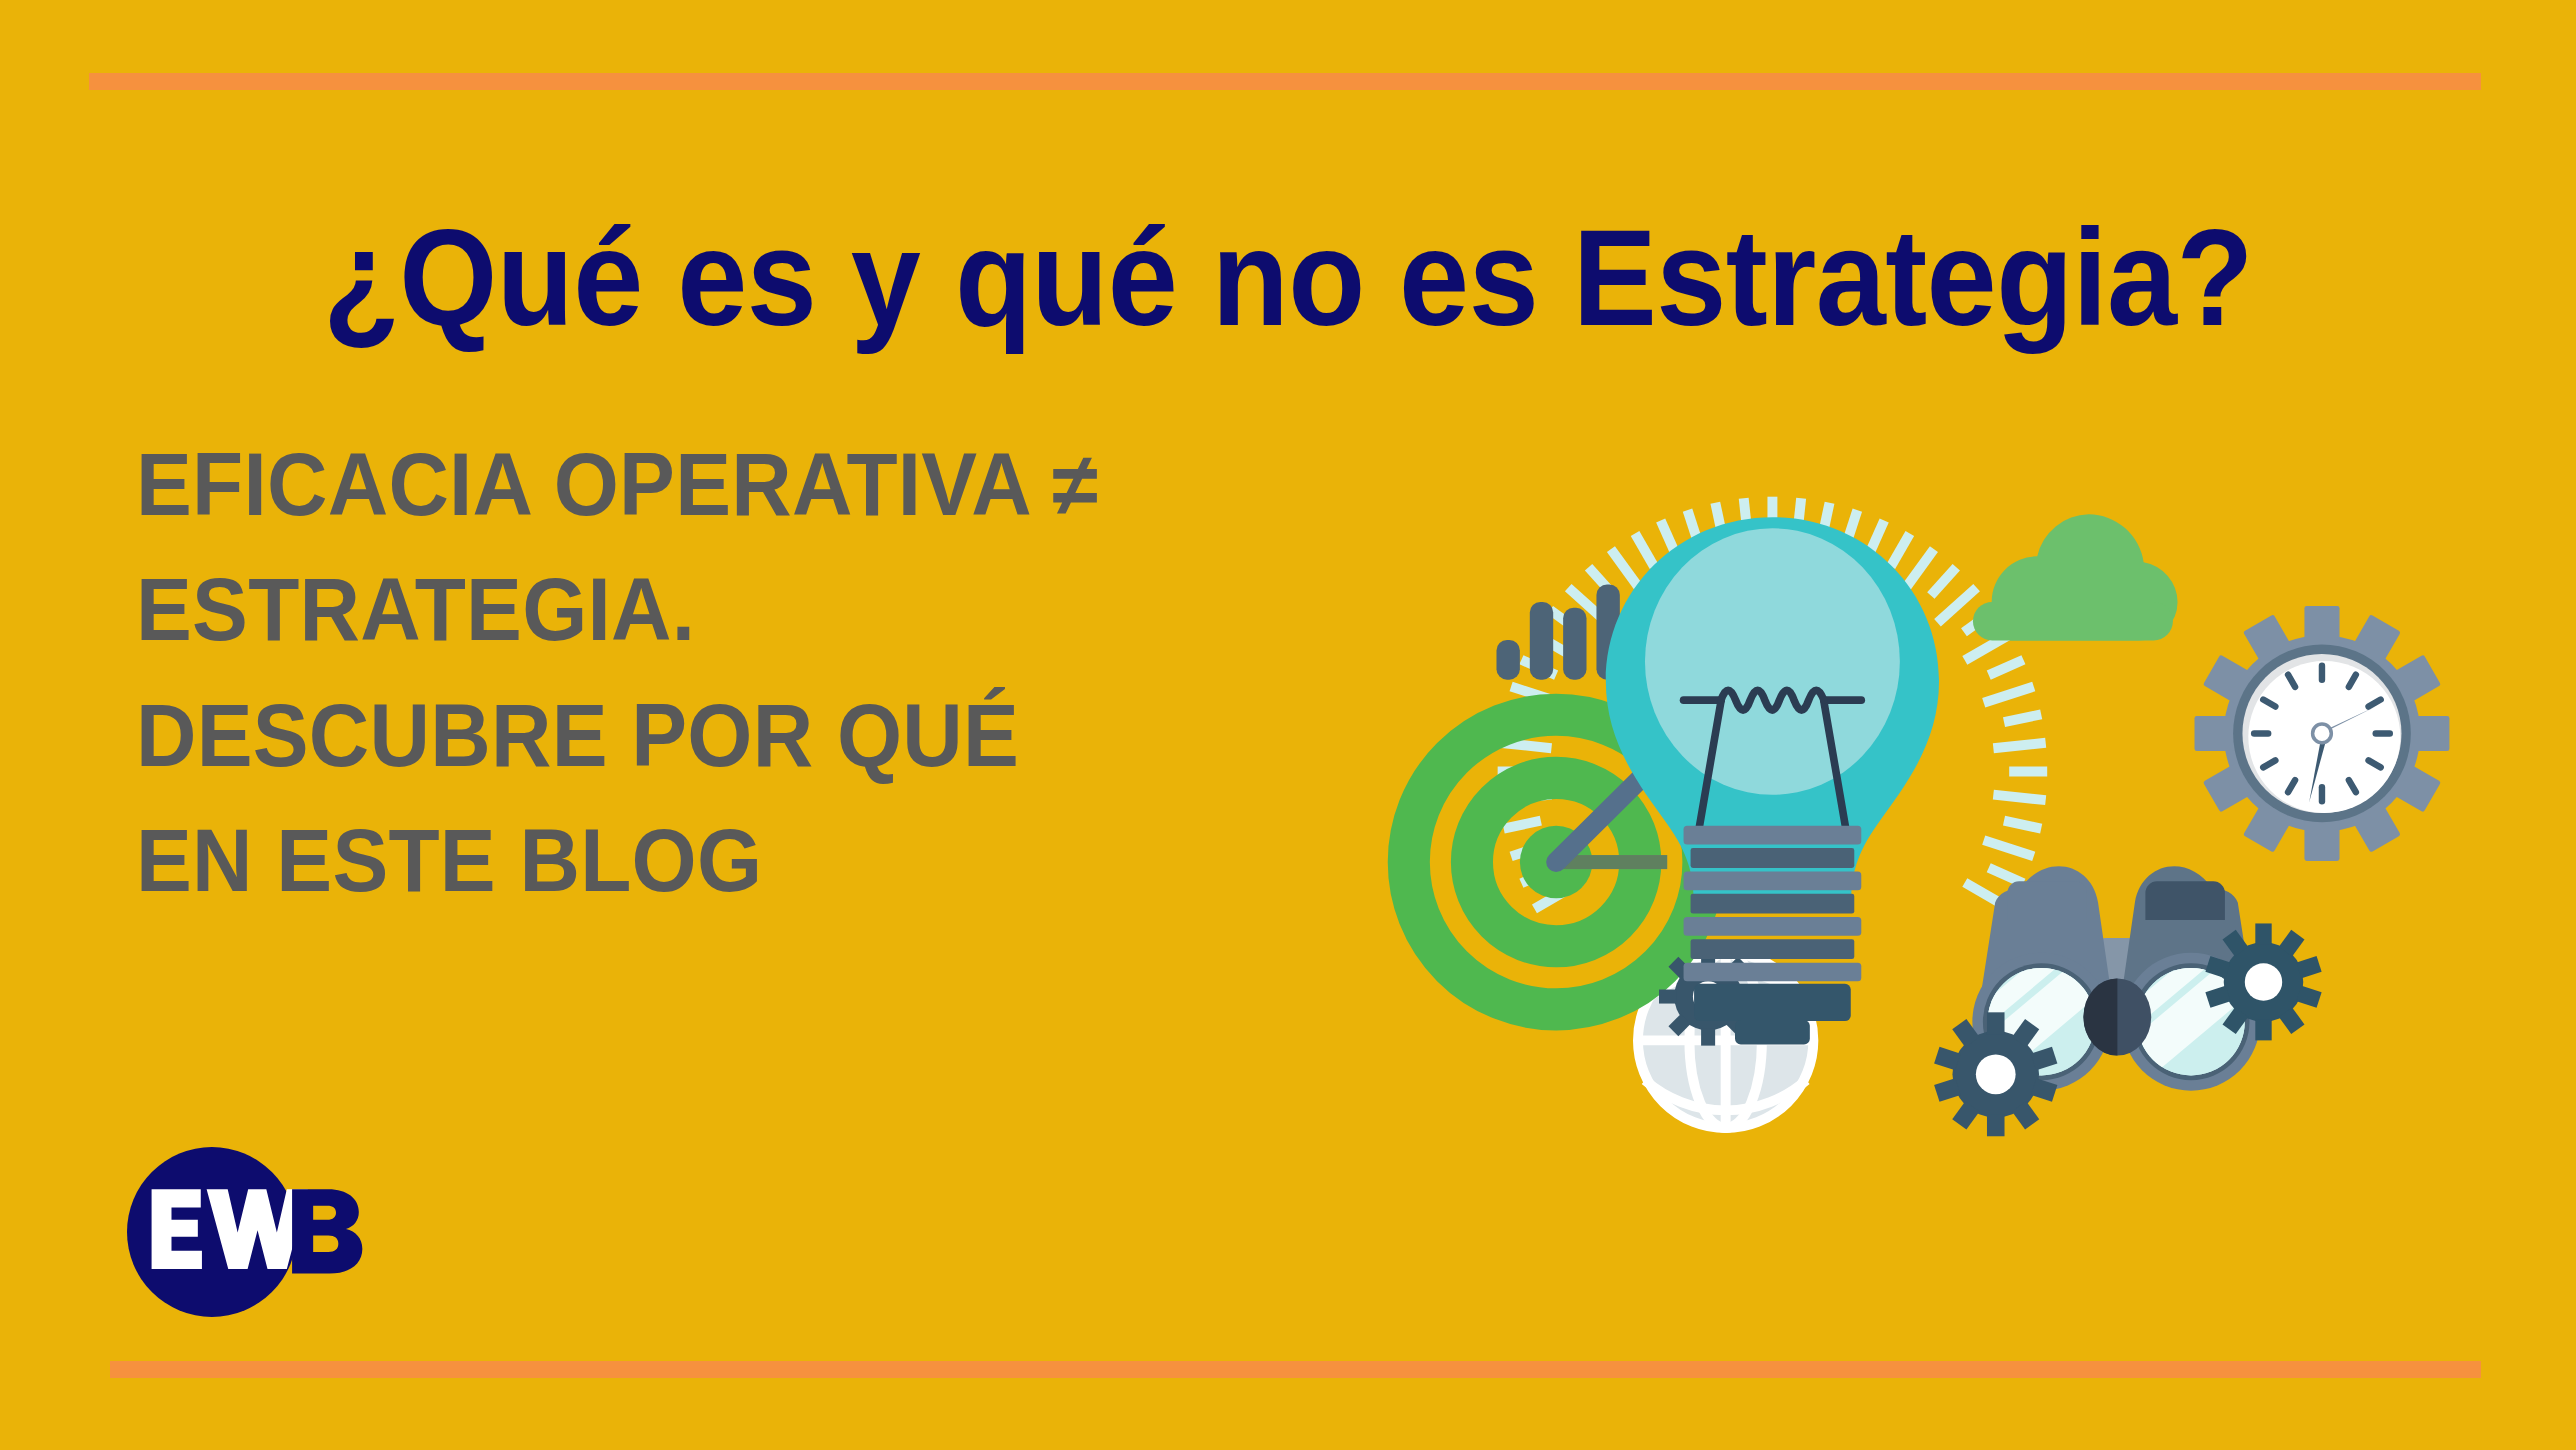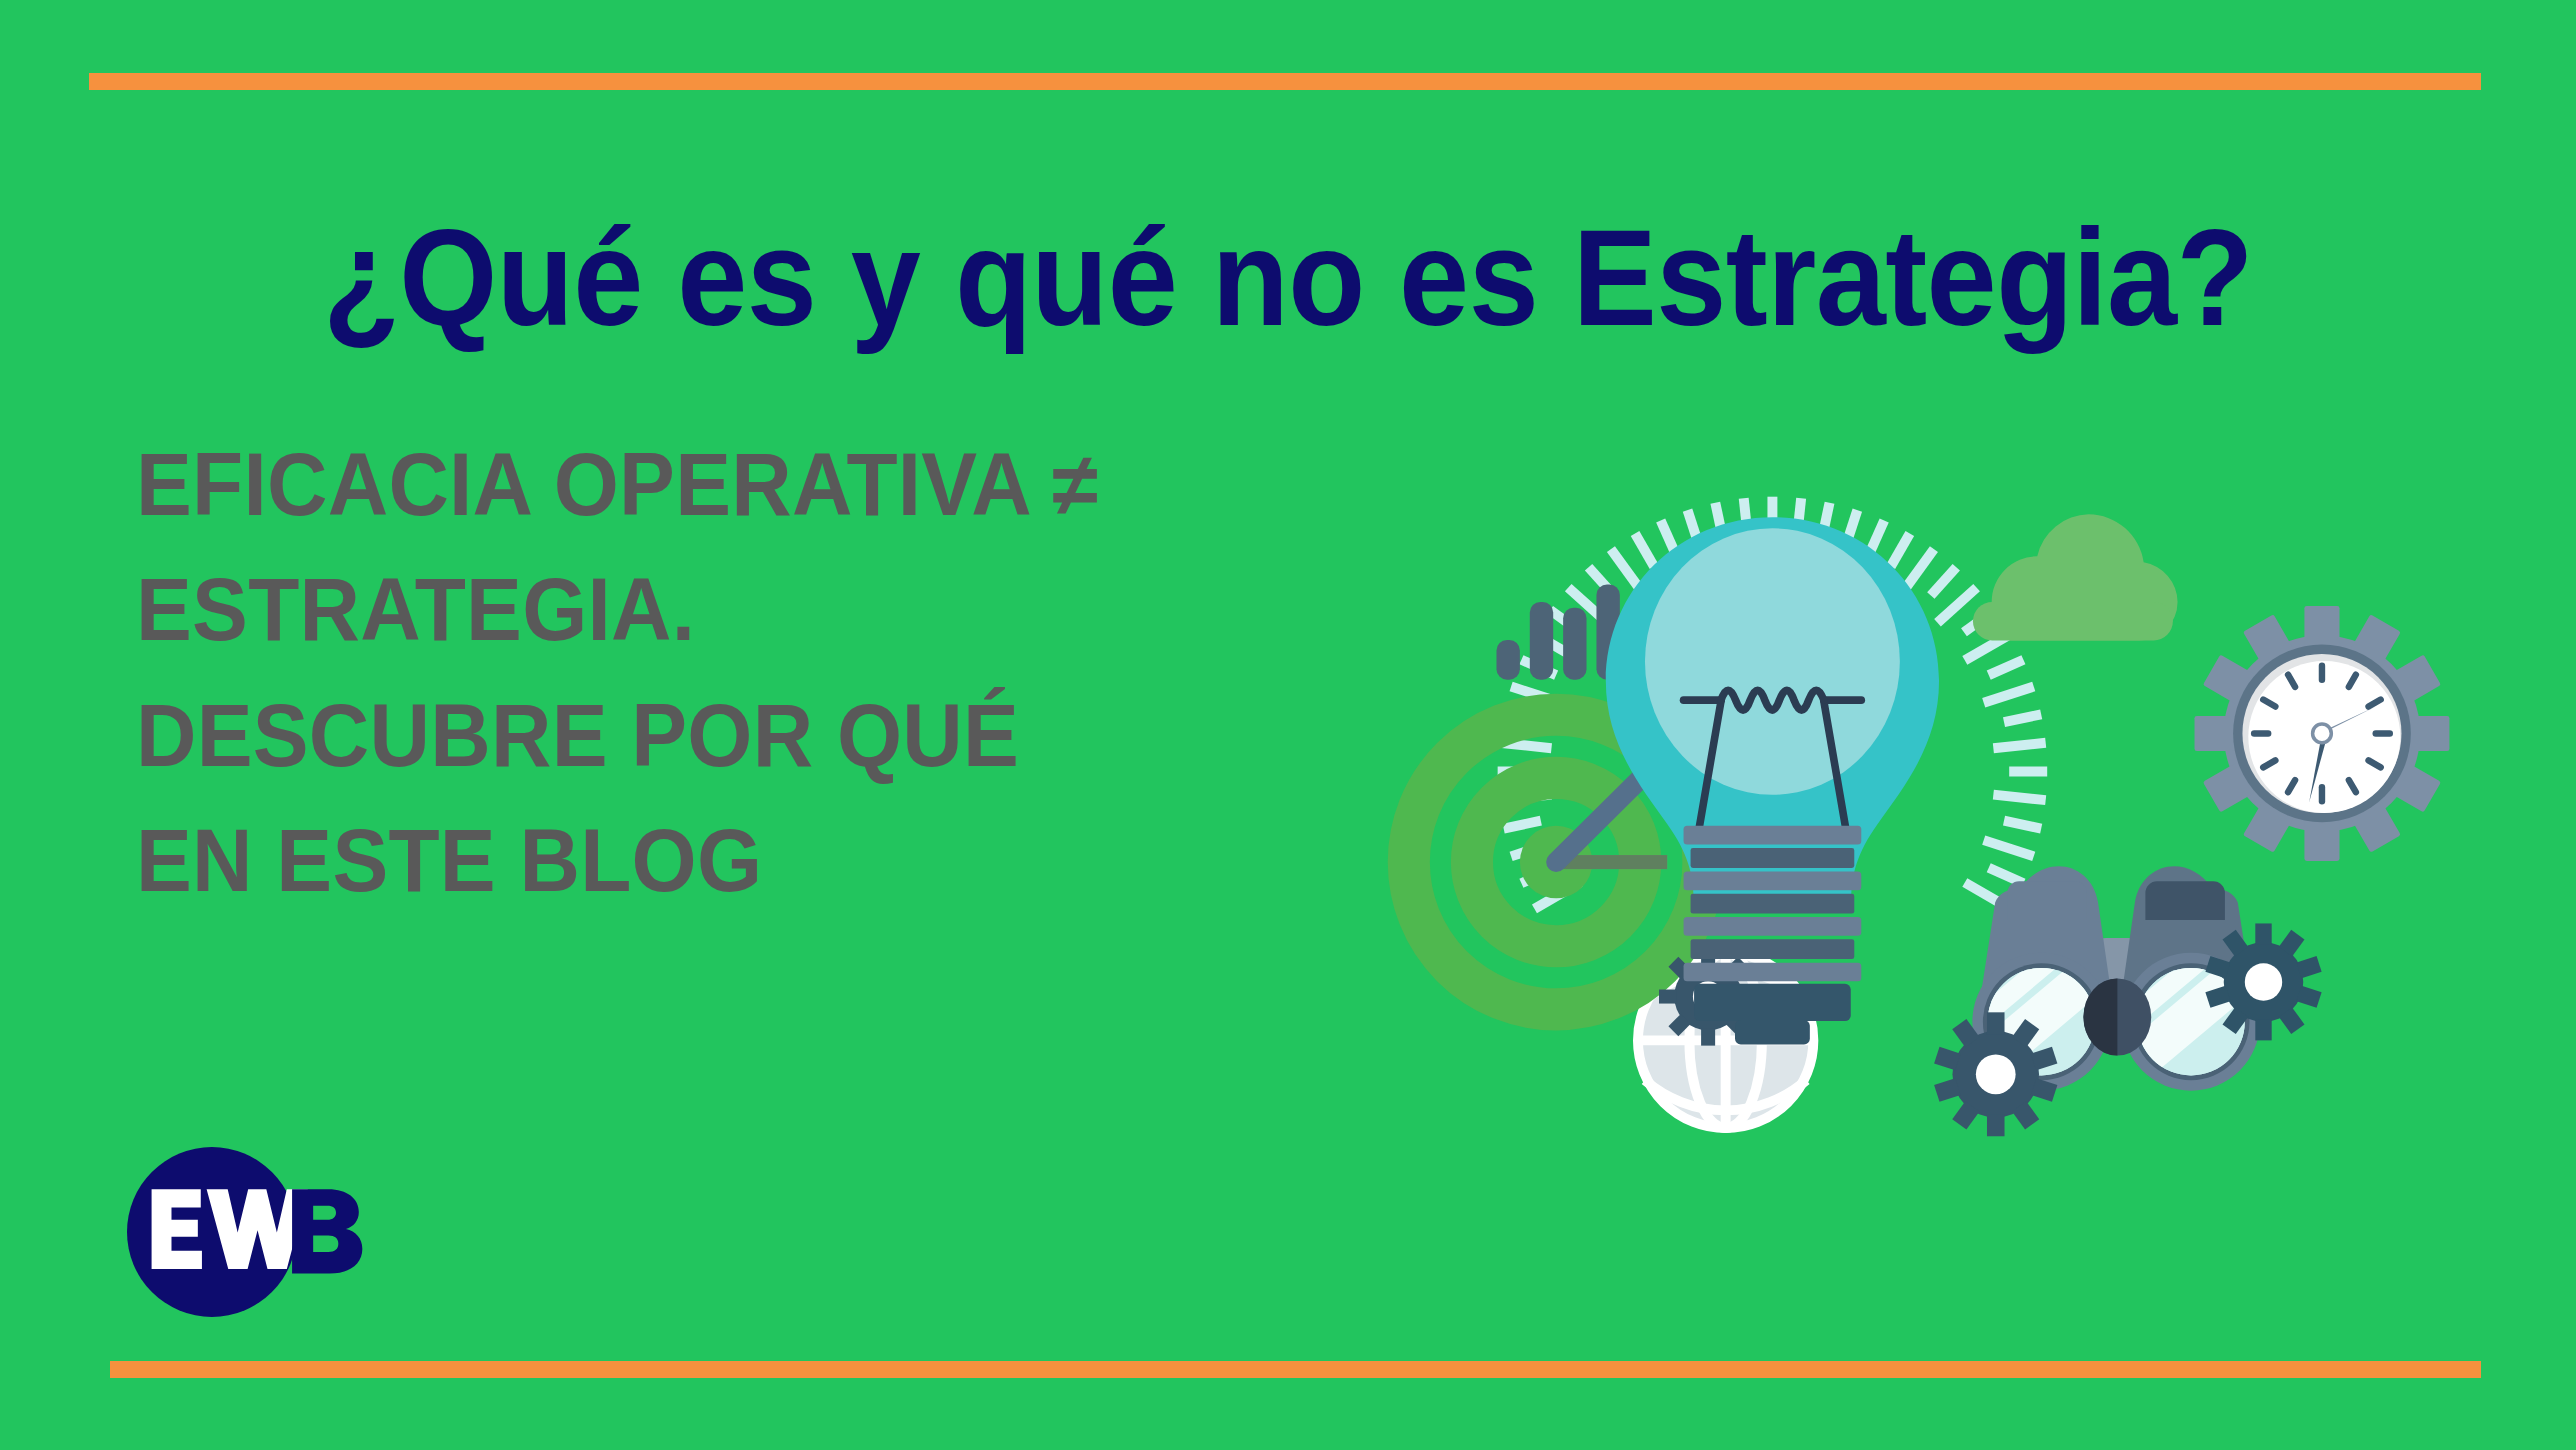--- a/index.html
+++ b/index.html
@@ -1,21 +1,21 @@
 <!DOCTYPE html>
 <html style="font-size:9.4px"><head>
 <meta charset="utf-8">
 <style>
   html,body{margin:0;padding:0;background:#ffffff;}
   body{
     width:2576px;height:1450px;position:relative;overflow:hidden;
     font-family:"Liberation Sans","DejaVu Sans",sans-serif;
     background:#ffffff;
   }
-  .slide{position:absolute;inset:0;background:#22c55e;}
+  .slide{position:absolute;inset:0;background:#eab308;}
 
   
   .rule{position:absolute;background:#f6913e;}
   .rule-top{left:89px;top:73px;width:2392px;height:17px;}
   .rule-bottom{left:110px;top:1361px;width:2371px;height:17px;}
 
   
   .title{
     position:absolute;left:0;top:117px;width:2576px;
     text-align:center;

